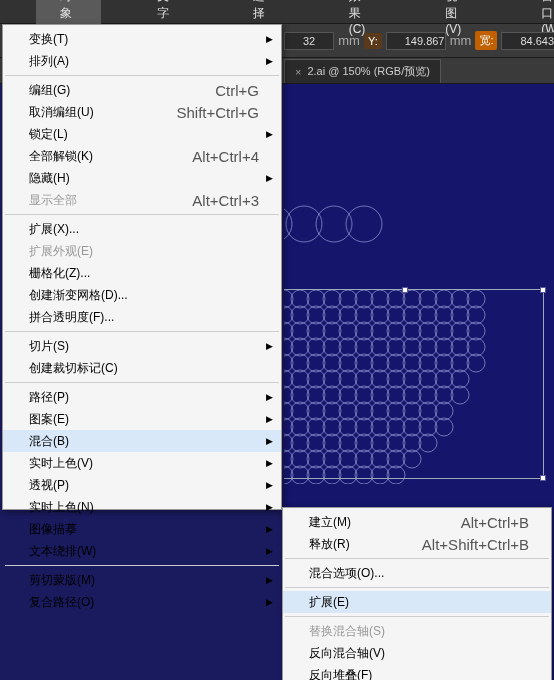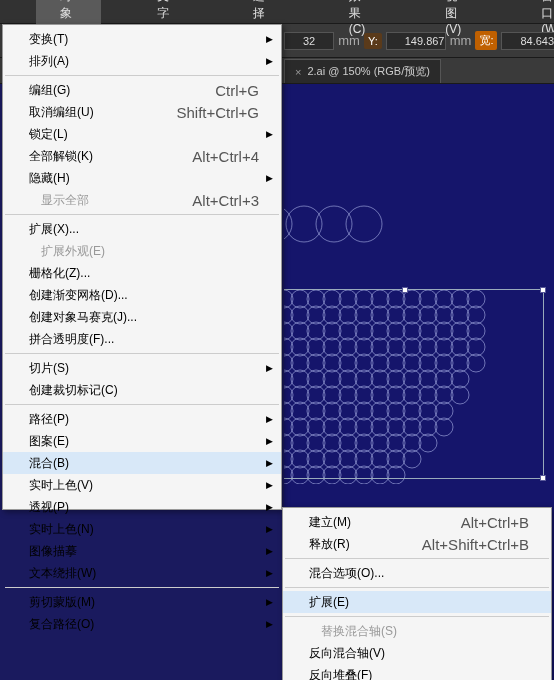--- a/index.html
+++ b/index.html
@@ -126,21 +126,21 @@
     left: 282px; top: 507px;
     width: 270px;
   }
   .dd-row {
     display: flex; align-items: center;
     height: 22px;
     padding: 0 22px 0 26px;
     cursor: default;
     position: relative;
   }
-  .dd-row.disabled { color: #999; margin-left: 12px; }
+  .dd-row.disabled { color: #999; }
   .dd-row.highlight { background: #d8e8f8; }
   .dd-row .label { flex: 1; }
   .dd-row .shortcut { color: #555; font-size: 15px; }
   .dd-row .arrow {
     position: absolute; right: 8px;
     font-size: 9px;
   }
   .dd-sep {
     height: 1px;
     background: #ccc;
@@ -388,23 +388,20 @@
     <div class="dd-row disabled">
       <span class="label">扩展外观(E)</span>
     </div>
     <div class="dd-row">
       <span class="label">栅格化(Z)...</span>
     </div>
     <div class="dd-row">
       <span class="label">创建渐变网格(D)...</span>
     </div>
     <div class="dd-row">
-      <span class="label">创建对象马赛克(J)...</span>
-    </div>
-    <div class="dd-row">
       <span class="label">拼合透明度(F)...</span>
     </div>
     <div class="dd-sep"></div>
     <div class="dd-row">
       <span class="label">切片(S)</span>
       <span class="arrow">▶</span>
     </div>
     <div class="dd-row">
       <span class="label">创建裁切标记(C)</span>
     </div>

